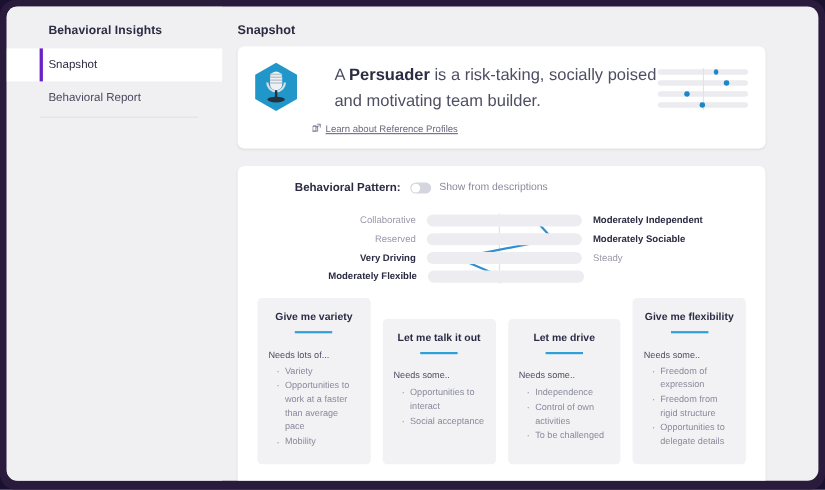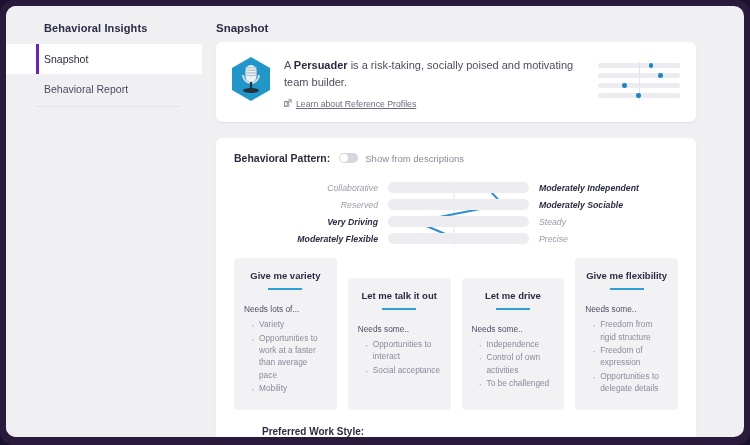--- a/index.html
+++ b/index.html
@@ -75,54 +75,54 @@
   
   #snapshot-card {
     display: flex; align-items: flex-start;
     padding: 13px 16px 13px 14px;
     min-height: 62px;
     margin-bottom: 16px;
   }
   .hexwrap { flex: 0 0 auto; margin-right: 12px; margin-top: 1px; }
   .snap-text { flex: 1; padding-top: 2px; }
   .snap-desc {
-    font-size: 11px; color: #4e4e63; line-height: 1.55; max-width: 310px;
+    font-size: 15px; color: #4e4e63; line-height: 1.55; max-width: 310px; margin-left: 20px;
   }
   .snap-desc b { color: #2b2b43; font-weight: bold; }
   .snap-link {
     margin-top: 8px; display: flex; align-items: center;
     font-size: 8.7px; color: #6a6a80;
   }
   .snap-link .lnk {
     text-decoration: underline; margin-left: 4px; cursor: pointer;
   }
   .mini-chart {
     flex: 0 0 auto; width: 82px; margin-top: 8px; position: relative;
   }
   .mini-row { height: 5px; background: #ececf0; border-radius: 3px; margin-bottom: 5px; }
   .mini-mid { position: absolute; left: 50%; top: -1px; bottom: 3px; width: 1px; background: #e2e2e7; }
   .mini-dot { position: absolute; width: 4.5px; height: 4.5px; border-radius: 50%; background: #1b87c9; }
 
   
   #behavior-panel { padding: 14px 18px 10px 18px; margin-bottom: 0; }
   .bp-head { display: flex; align-items: center; margin-bottom: 16px; }
-  .bp-label { font-size: 10.5px; font-weight: bold; color: #2b2b43; margin-right: 9px; }
+  .bp-label { font-size: 10.5px; font-weight: bold; color: #2b2b43; margin-right: 9px; margin-left: 34px; }
   .toggle {
     width: 19px; height: 10px; border-radius: 6px; background: #d5d5dd;
     position: relative; cursor: pointer; margin-right: 7px;
   }
   .toggle .knob {
     position: absolute; width: 8px; height: 8px; border-radius: 50%;
     background: #fff; top: 1px; left: 1px;
   }
   .bp-toggle-text { font-size: 9.5px; color: #8a8a9c; }
 
   
   #pattern {
-    position: relative; width: 100%; height: 68px; margin: 0 0 6px 0; font-style: italic;
+    position: relative; width: 100%; height: 68px; margin: 0 0 6px 0;
   }
   .pt-row {
     position: absolute; left: 0; right: 0; height: 15px;
     display: flex; align-items: center;
   }
   .pt-left {
     width: 155px; text-align: right; padding-right: 10px;
     font-size: 8.7px; color: #9a9aab;
   }
   .pt-right {
@@ -262,21 +262,20 @@
             <div class="pt-right em">Moderately Sociable</div>
           </div>
           <div class="pt-row" style="top:34px;">
             <div class="pt-left em">Very Driving</div>
             <div class="pt-bar"></div>
             <div class="pt-right">Steady</div>
           </div>
           <div class="pt-row" style="top:51px;">
             <div class="pt-left em">Moderately Flexible</div>
             <div class="pt-bar"></div>
-            <div class="pt-right">Precise</div>
           </div>
         </div>
 
         <div id="cards">
           <div class="ncard">
             <div class="ncard-title">Give me variety</div>
             <div class="ncard-rule"></div>
             <div class="ncard-sub">Needs lots of...</div>
             <ul class="ncard-list">
               <li>Variety</li>
@@ -301,22 +300,22 @@
               <li>Independence</li>
               <li>Control of own activities</li>
               <li>To be challenged</li>
             </ul>
           </div>
           <div class="ncard">
             <div class="ncard-title">Give me flexibility</div>
             <div class="ncard-rule"></div>
             <div class="ncard-sub">Needs some..</div>
             <ul class="ncard-list">
+              <li>Freedom of expression</li>
               <li>Freedom from rigid structure</li>
-              <li>Freedom of expression</li>
               <li>Opportunities to delegate details</li>
             </ul>
           </div>
         </div>
 
         <div id="workstyle">
           <div class="ws-title">Preferred Work Style:</div>
 
         </div>
 

